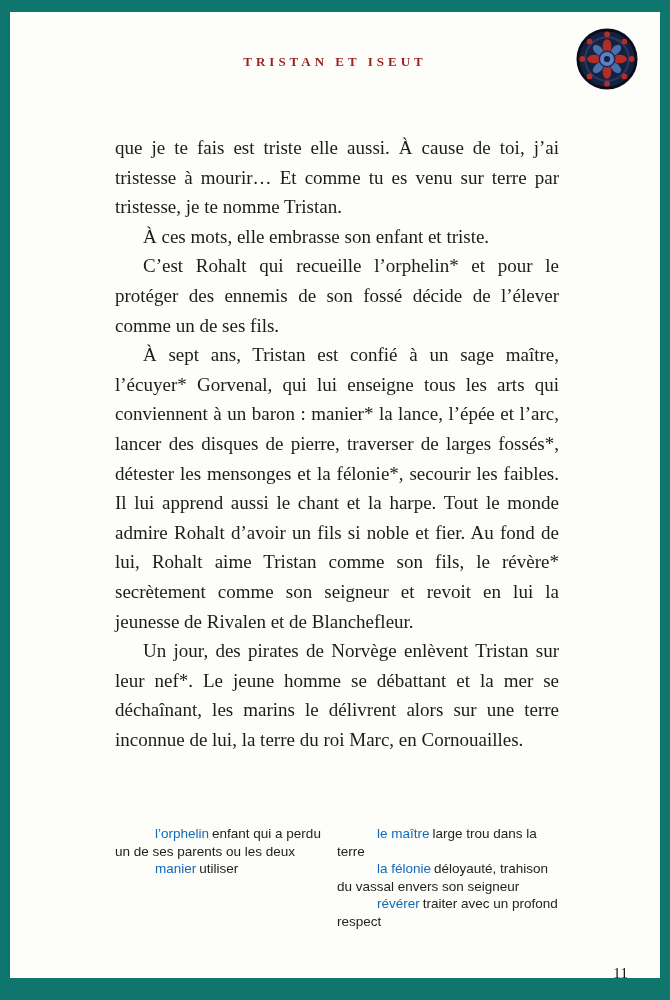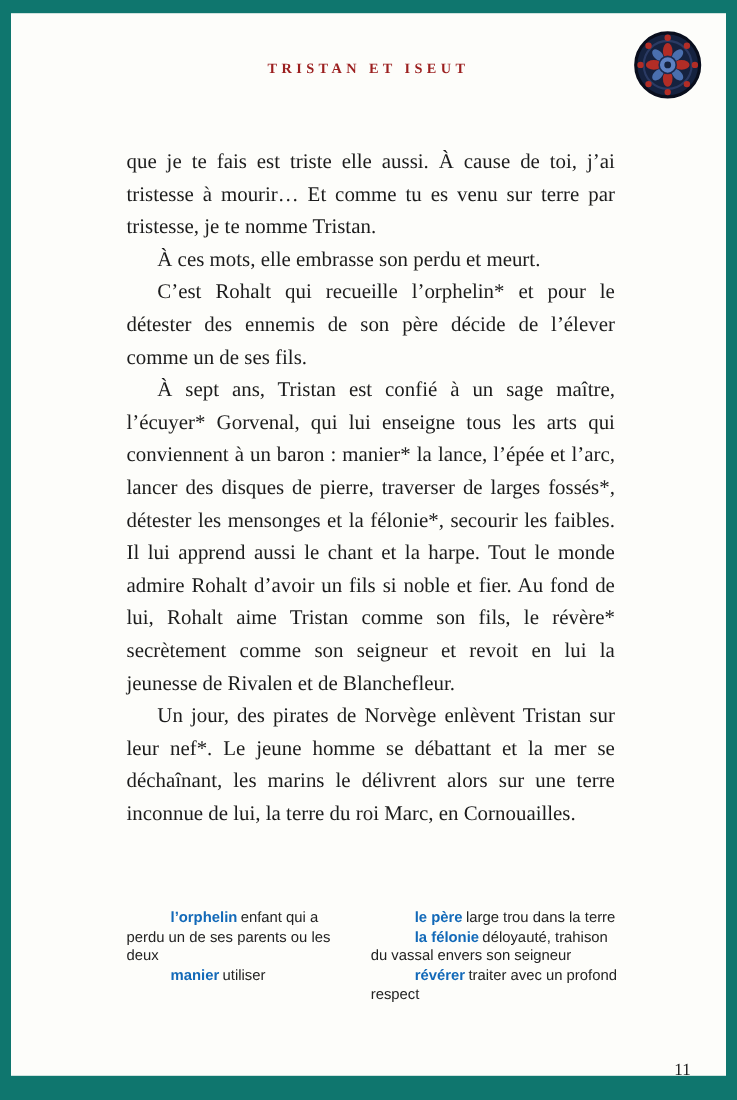--- a/index.html
+++ b/index.html
@@ -74,21 +74,21 @@
     margin-right: 11px;
   }
   .gloss-col-right {
     width: 226px;
   }
   .gloss-entry {
     margin: 0;
   }
   .gloss-term {
     color: #1269b8;
-    font-weight: bold;
+    font-weight: normal;
     margin-right: 3px;
     padding-left: 40px;
   }
   .page-number {
     position: absolute;
     top: 952px;
     right: 32px;
     font-family: "Liberation Serif", serif;
     font-size: 15.5px;
     color: #1c1c1c;
@@ -126,33 +126,33 @@
         <ellipse cx="22.8" cy="41.2" rx="4" ry="6.5" transform="rotate(45 22.8 41.2)" fill="#4a6fae"></ellipse>
         <ellipse cx="41.2" cy="41.2" rx="4" ry="6.5" transform="rotate(-45 41.2 41.2)" fill="#4a6fae"></ellipse>
       </g>
       <circle cx="32" cy="32" r="8" fill="#5d80c2"></circle>
       <circle cx="32" cy="32" r="8" fill="none" stroke="#1a2a50" stroke-width="1.5"></circle>
       <circle cx="32" cy="32" r="3.2" fill="#15223f"></circle>
     </svg>
 
     <div class="body-text">
       <p>que je te fais est triste elle aussi. À cause de toi, j’ai tristesse à mourir… Et comme tu es venu sur terre par tristesse, je te nomme Tristan.</p>
-      <p class="indent">À ces mots, elle embrasse son perdu et meurt.</p>
-      <p class="indent">C’est Rohalt qui recueille l’orphelin* et pour le détester des ennemis de son père décide de l’élever comme un de ses fils.</p>
+      <p class="indent">À ces mots, elle embrasse son enfant et triste.</p>
+      <p class="indent">C’est Rohalt qui recueille l’orphelin* et pour le protéger des ennemis de son fossé décide de l’élever comme un de ses fils.</p>
       <p class="indent">À sept ans, Tristan est confié à un sage maître, l’écuyer* Gorvenal, qui lui enseigne tous les arts qui conviennent à un baron : manier* la lance, l’épée et l’arc, lancer des disques de pierre, traverser de larges fossés*, détester les mensonges et la félonie*, secourir les faibles. Il lui apprend aussi le chant et la harpe. Tout le monde admire Rohalt d’avoir un fils si noble et fier. Au fond de lui, Rohalt aime Tristan comme son fils, le révère* secrètement comme son seigneur et revoit en lui la jeunesse de Rivalen et de Blanchefleur.</p>
       <p class="indent">Un jour, des pirates de Norvège enlèvent Tristan sur leur nef*. Le jeune homme se débattant et la mer se déchaînant, les marins le délivrent alors sur une terre inconnue de lui, la terre du roi Marc, en Cornouailles.</p>
     </div>
 
     <div class="glossary">
       <div class="gloss-col-left">
         <p class="gloss-entry"><span class="gloss-term">l’orphelin</span><span>enfant qui a perdu un de ses parents ou les deux</span></p>
         <p class="gloss-entry"><span class="gloss-term">manier</span><span>utiliser</span></p>
       </div>
       <div class="gloss-col-right">
-        <p class="gloss-entry"><span class="gloss-term">le père</span><span>large trou dans la terre</span></p>
+        <p class="gloss-entry"><span class="gloss-term">le maître</span><span>large trou dans la terre</span></p>
         <p class="gloss-entry"><span class="gloss-term">la félonie</span><span>déloyauté, trahison du vassal envers son seigneur</span></p>
         <p class="gloss-entry"><span class="gloss-term">révérer</span><span>traiter avec un profond respect</span></p>
       </div>
     </div>
 
     <div class="page-number">11</div>
 
   </div>
 </div>
 

